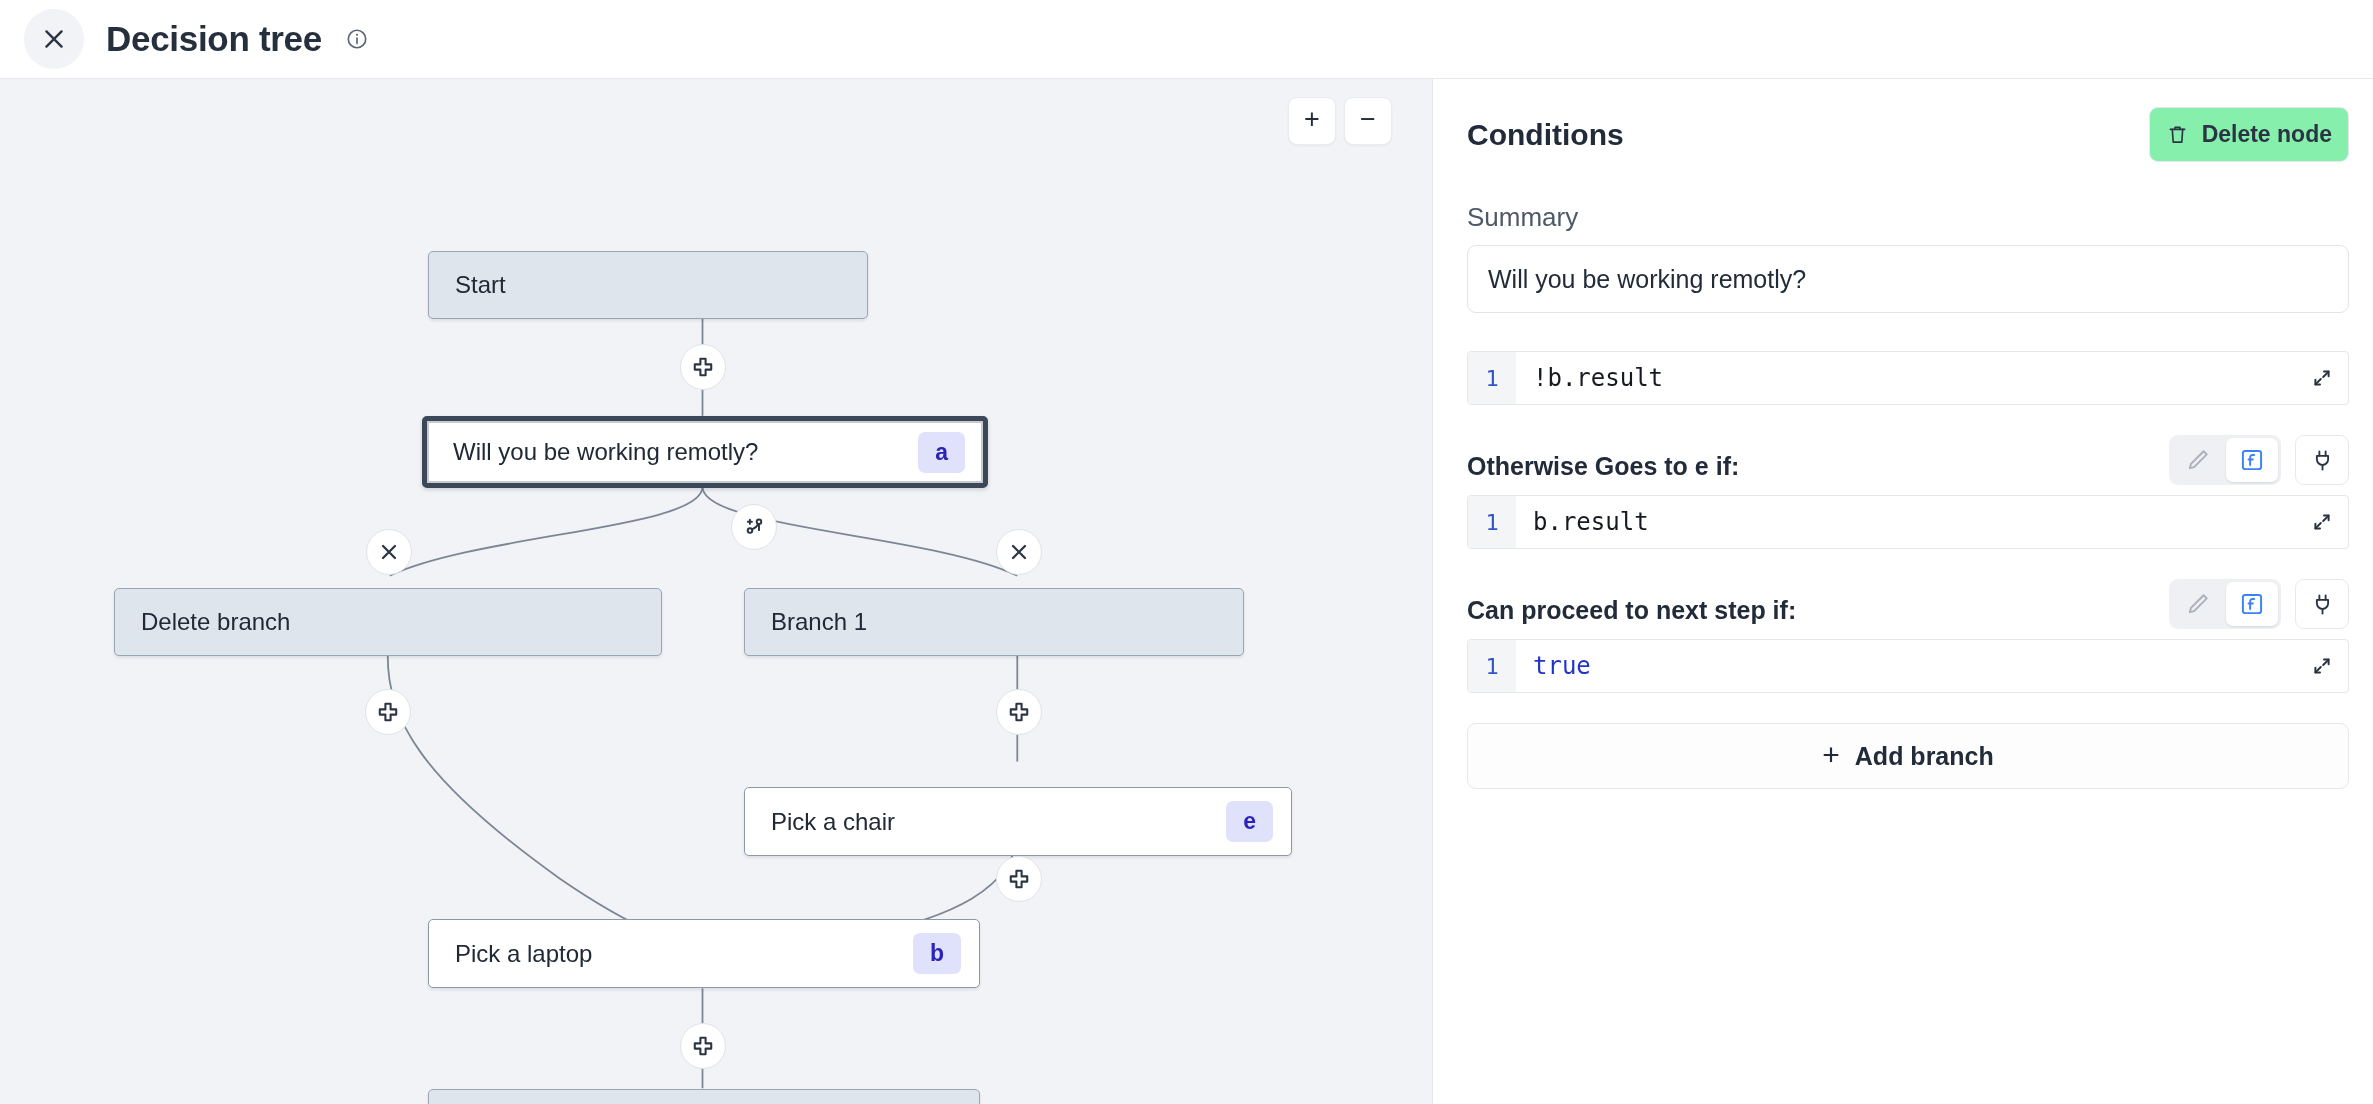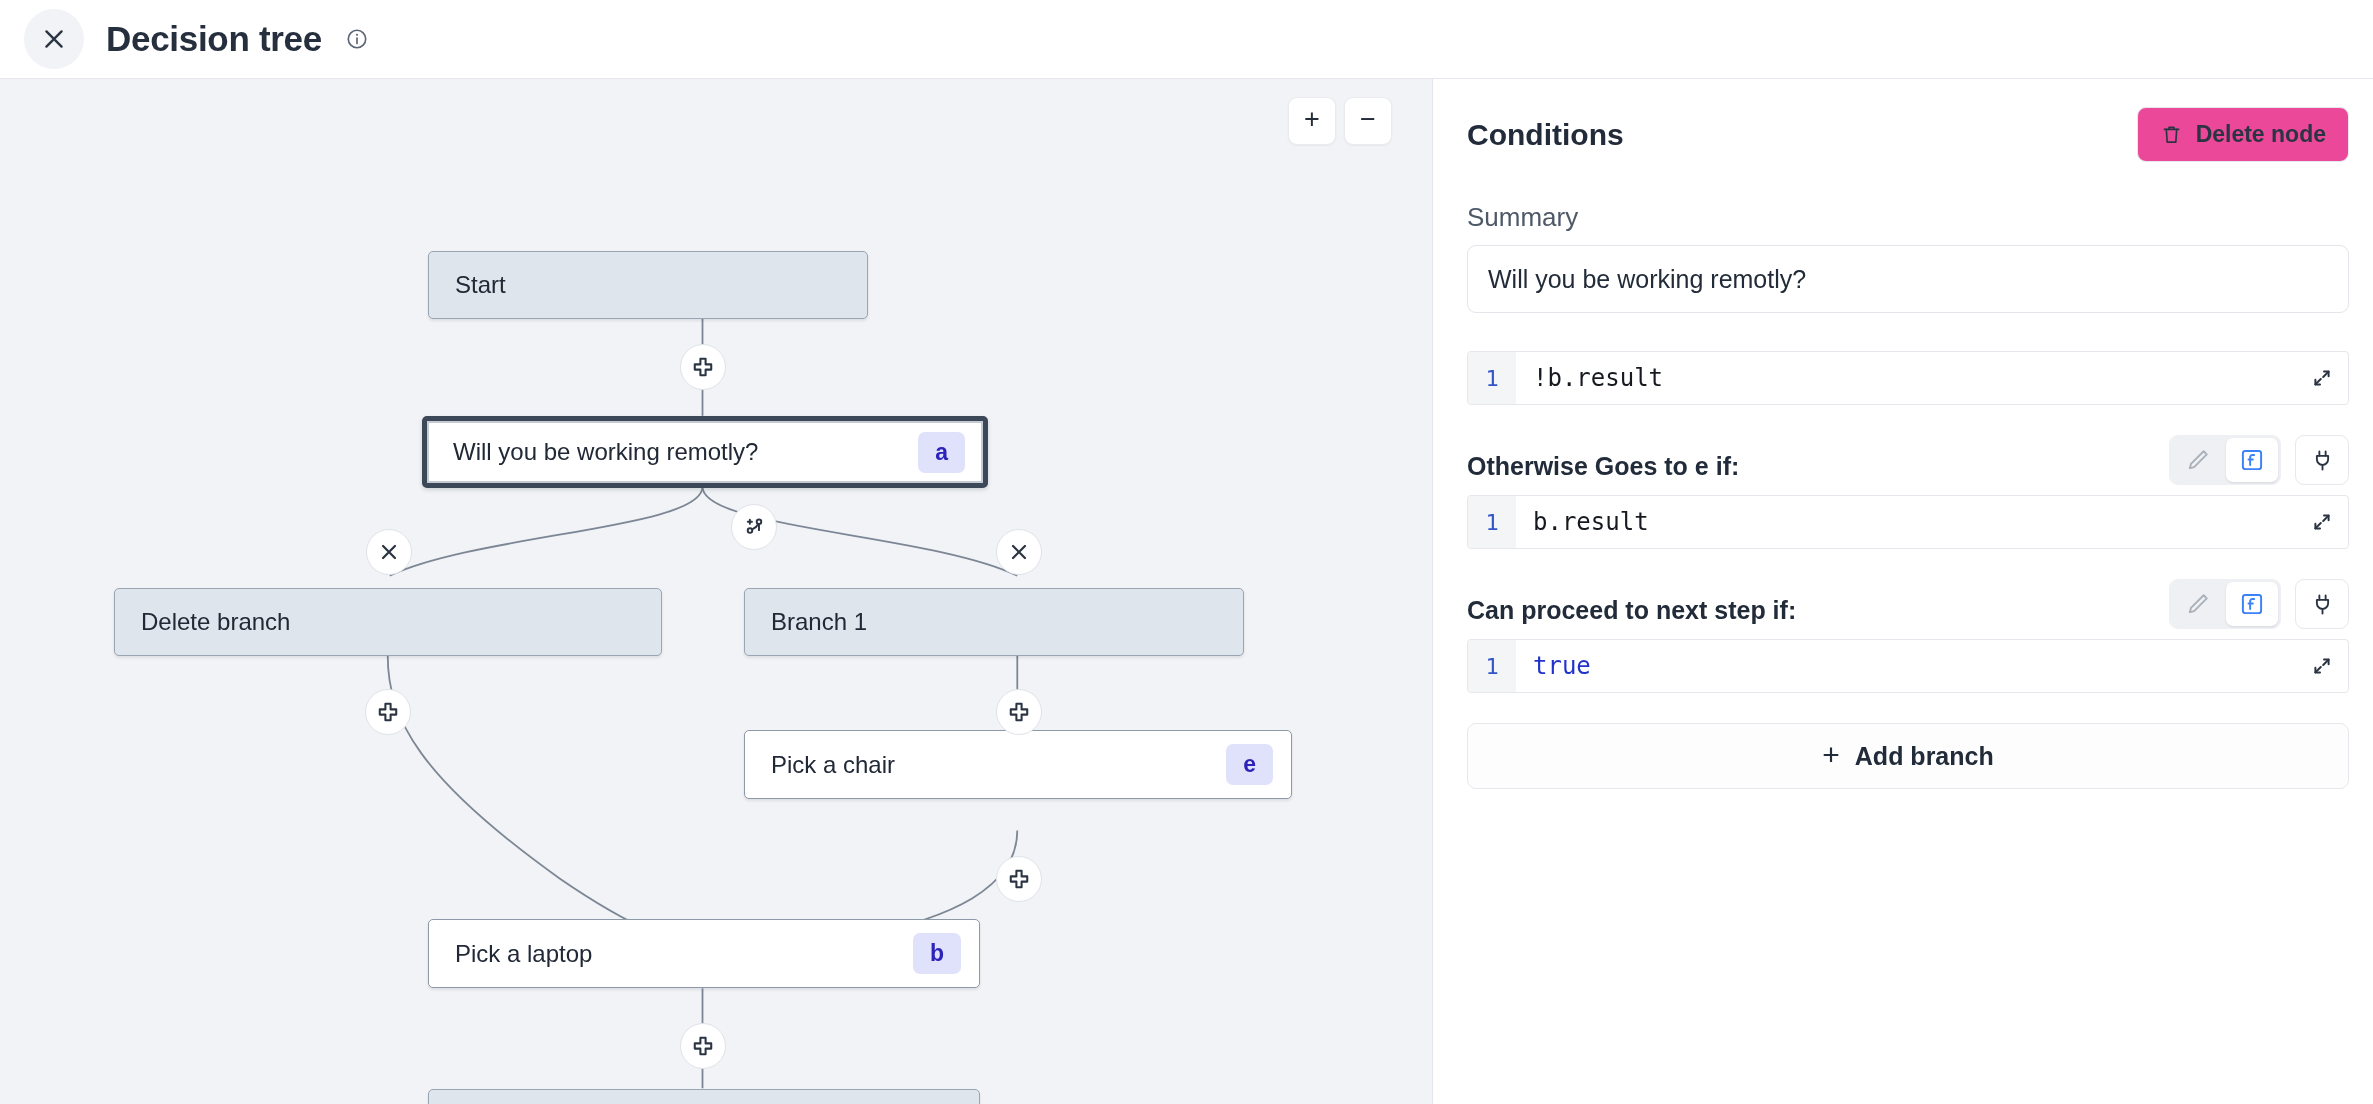--- a/index.html
+++ b/index.html
@@ -146,23 +146,23 @@
     margin-bottom: 40px;
   }
   .panel-title {
     font-size: 30px;
     font-weight: bold;
     color: #222b39;
   }
   .delete-btn {
     display: flex; align-items: center; gap: 13px;
     border: 1px solid #e6e8ed;
-    background: #ec4899;
+    background: #86efac;
     border-radius: 9px;
-    padding: 13px 22px;
+    padding: 13px 16px;
     font-size: 23px;
     font-weight: bold;
     color: #2b3442;
     cursor: pointer;
   }
   .delete-btn svg { width: 23px; height: 23px; }
 
   .field-label {
     font-size: 26px;
     color: #4e5968;
@@ -376,21 +376,21 @@
           <path d="M9.6 4.4 h4.8 v5.2 h5.2 v4.8 h-5.2 v5.2 h-4.8 v-5.2 h-5.2 v-4.8 h5.2 z"></path>
         </svg>
       </div>
 
       <div class="handle" style="left:996px; top:610px;">
         <svg viewBox="0 0 24 24" fill="none" stroke="#2b3442" stroke-width="1.9" stroke-linejoin="round">
           <path d="M9.6 4.4 h4.8 v5.2 h5.2 v4.8 h-5.2 v5.2 h-4.8 v-5.2 h-5.2 v-4.8 h5.2 z"></path>
         </svg>
       </div>
 
-      <div class="node plain" style="left:744px; top:651px; width:548px; height:69px;">
+      <div class="node plain" style="left:744px; top:708px; width:548px; height:69px;">
         <div class="label">Pick a chair</div>
         <div class="badge">e</div>
       </div>
 
       <div class="handle" style="left:996px; top:777px;">
         <svg viewBox="0 0 24 24" fill="none" stroke="#2b3442" stroke-width="1.9" stroke-linejoin="round">
           <path d="M9.6 4.4 h4.8 v5.2 h5.2 v4.8 h-5.2 v5.2 h-4.8 v-5.2 h-5.2 v-4.8 h5.2 z"></path>
         </svg>
       </div>
 

